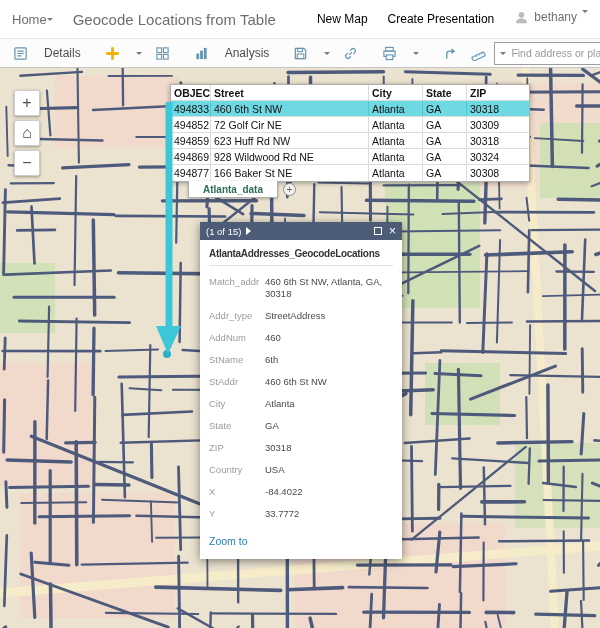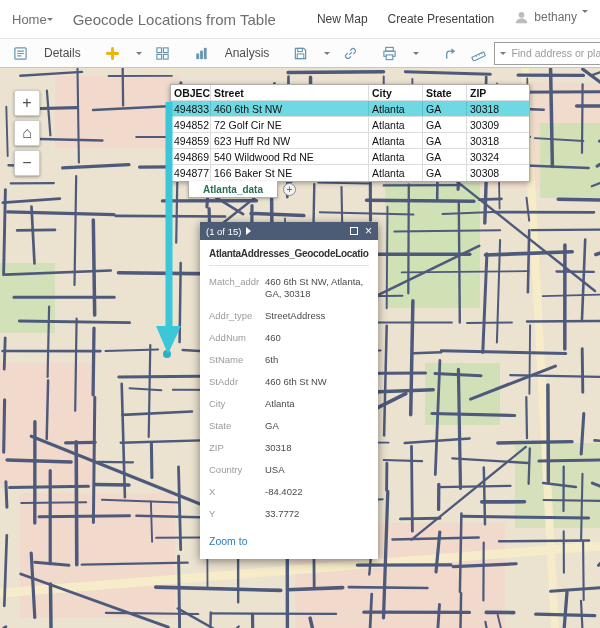--- a/index.html
+++ b/index.html
@@ -4,21 +4,21 @@
 <style>
   * { margin:0; padding:0; box-sizing:border-box; }
   html,body { width:600px; height:628px; overflow:hidden; background:#fff;
     font-family:"Liberation Sans", sans-serif; }
 
   
   .header { height:38px; display:flex; align-items:center; padding:0 12px; background:#fff; }
   .home-menu { display:flex; align-items:center; color:#6e6e6e; font-size:13px; cursor:pointer; margin-right:20px; }
   .page-title { color:#6e6e6e; font-size:15px; white-space:nowrap; }
   .spacer { flex:1; }
-  .hlink { color:#404040; font-size:12px; margin-left:20px; text-decoration:none; cursor:pointer; }
+  .hlink { color:#000000; font-size:12px; margin-left:20px; text-decoration:none; cursor:pointer; }
   .user { display:flex; align-items:flex-start; gap:5px; margin-left:20px; color:#6e6e6e; font-size:12px; cursor:pointer; }
   .caret { width:0; height:0; border-left:4px solid transparent; border-right:4px solid transparent; border-top:4px solid #7a7a7a; display:inline-block; }
   .caret.sm { border-left-width:3px; border-right-width:3px; border-top-width:3.5px; }
 
   
   .toolbar { height:30px; border-top:1px solid #e4e4e4; border-bottom:1px solid #c6c6c6; background:#fcfcfc;
     display:flex; align-items:center; padding:0 8px; gap:3px; }
   .tbtn { display:flex; align-items:center; gap:16px; font-size:12px; color:#4d4d4d; padding:3px 5px; cursor:pointer; border-radius:2px; }
   .tbtn svg { display:block; }
   .tsep { width:1px; height:18px; background:#dcdcdc; margin:0 4px; }
@@ -54,21 +54,21 @@
 
   .sheet-tab { position:absolute; left:188px; top:113px; height:17px; padding:0 14px; background:#fff;
     border:1px solid #aeaeae; border-top:none; display:flex; align-items:center; font-size:10px;
     font-weight:bold; color:#2a6e5a; box-shadow:0 1px 3px rgba(0,0,0,.25); cursor:pointer; }
   .add-sheet { position:absolute; left:283px; top:115px; width:13px; height:13px; border:1px solid #8a8a8a;
     border-radius:50%; background:#f2f2f2; color:#666; font-size:10px; line-height:11px; text-align:center; cursor:pointer; }
 
   .arrow-overlay { position:absolute; left:0; top:0; pointer-events:none; }
 
   
-  .popup { position:absolute; left:200px; top:154px; width:178px; box-shadow:0 2px 9px rgba(0,0,0,.45); }
+  .popup { position:absolute; left:200px; top:154px; width:202px; box-shadow:0 2px 9px rgba(0,0,0,.45); }
   .popup-head { background:#4c5c77; color:#fff; height:18px; display:flex; align-items:center; padding:0 6px; gap:5px; }
   .pg-text { font-size:9.5px; }
   .tri-right { width:0; height:0; border-top:4px solid transparent; border-bottom:4px solid transparent; border-left:5px solid #fff; cursor:pointer; }
   .ph-spacer { flex:1; }
   .expand-box { width:8px; height:8px; border:1px solid #fff; cursor:pointer; }
   .close-x { font-size:12px; line-height:1; cursor:pointer; margin-left:2px; }
   .popup-body { background:#fff; padding:8px 9px 10px; }
   .popup-title { font-size:10px; font-weight:bold; color:#333; letter-spacing:-0.3px; white-space:nowrap;
     overflow:hidden; border-bottom:1px solid #e2e2e2; padding-bottom:6px; margin-bottom:8px; }
   .field { display:flex; font-size:9.5px; line-height:12px; margin-bottom:3px;margin-top:10px; }
@@ -502,21 +502,21 @@
     </div>
     <div class="trow">
       <div>494859</div>
       <div>623 Huff Rd NW</div>
       <div>Atlanta</div>
       <div>GA</div>
       <div>30318</div>
     </div>
     <div class="trow">
       <div>494869</div>
-      <div>540 Wildwood Rd NE</div>
+      <div>928 Wildwood Rd NE</div>
       <div>Atlanta</div>
       <div>GA</div>
       <div>30324</div>
     </div>
     <div class="trow">
       <div>494877</div>
       <div>166 Baker St NE</div>
       <div>Atlanta</div>
       <div>GA</div>
       <div>30308</div>

